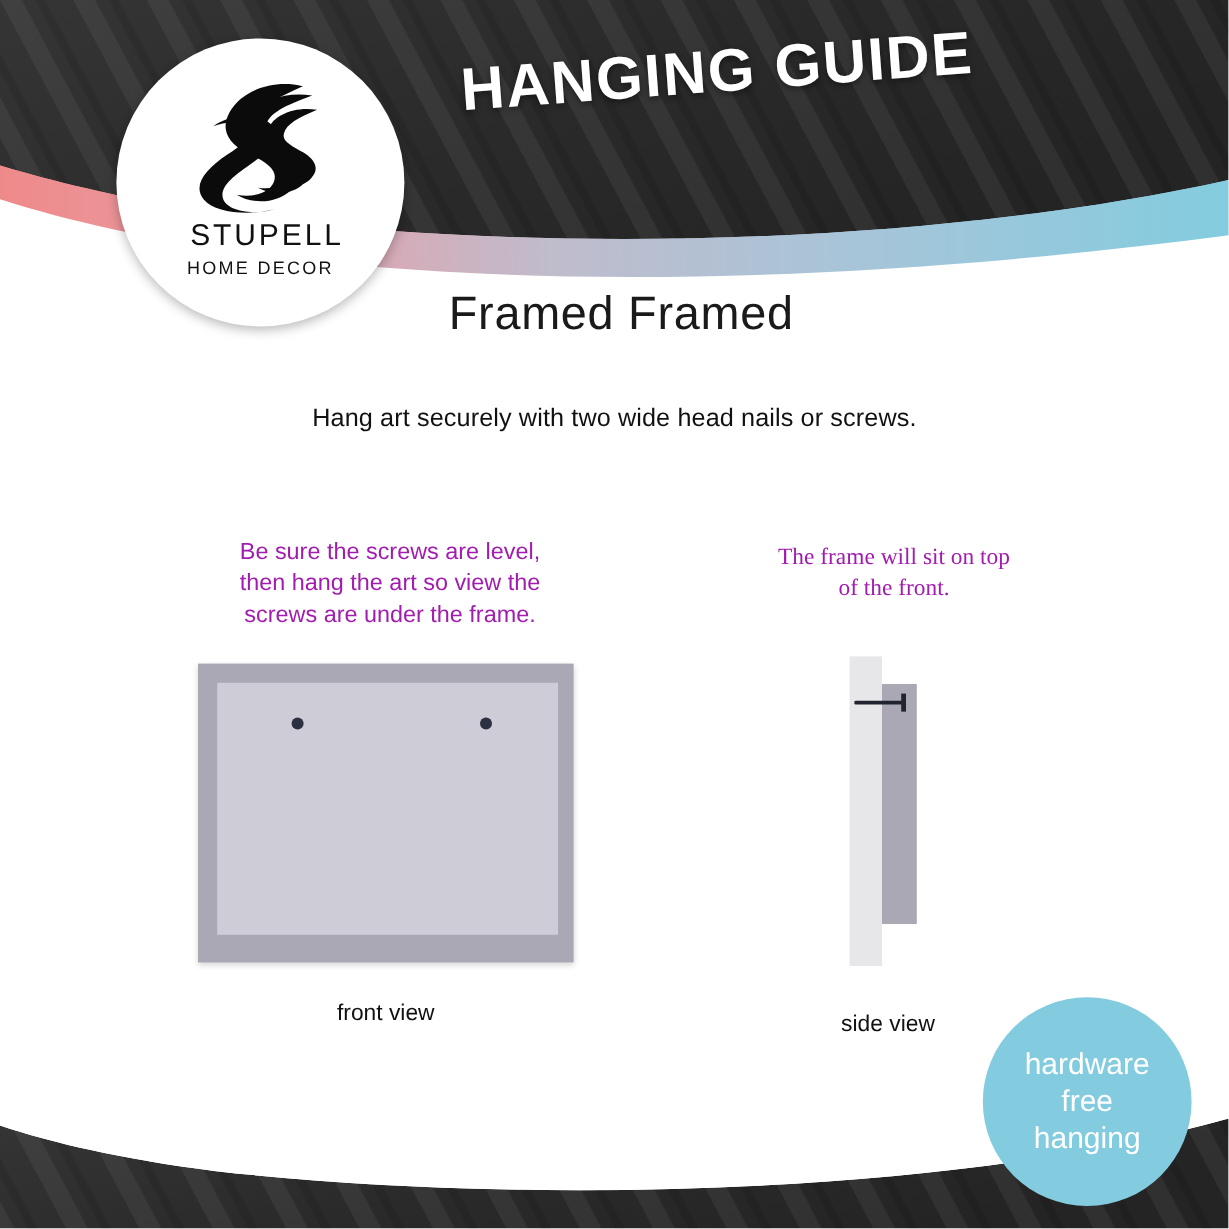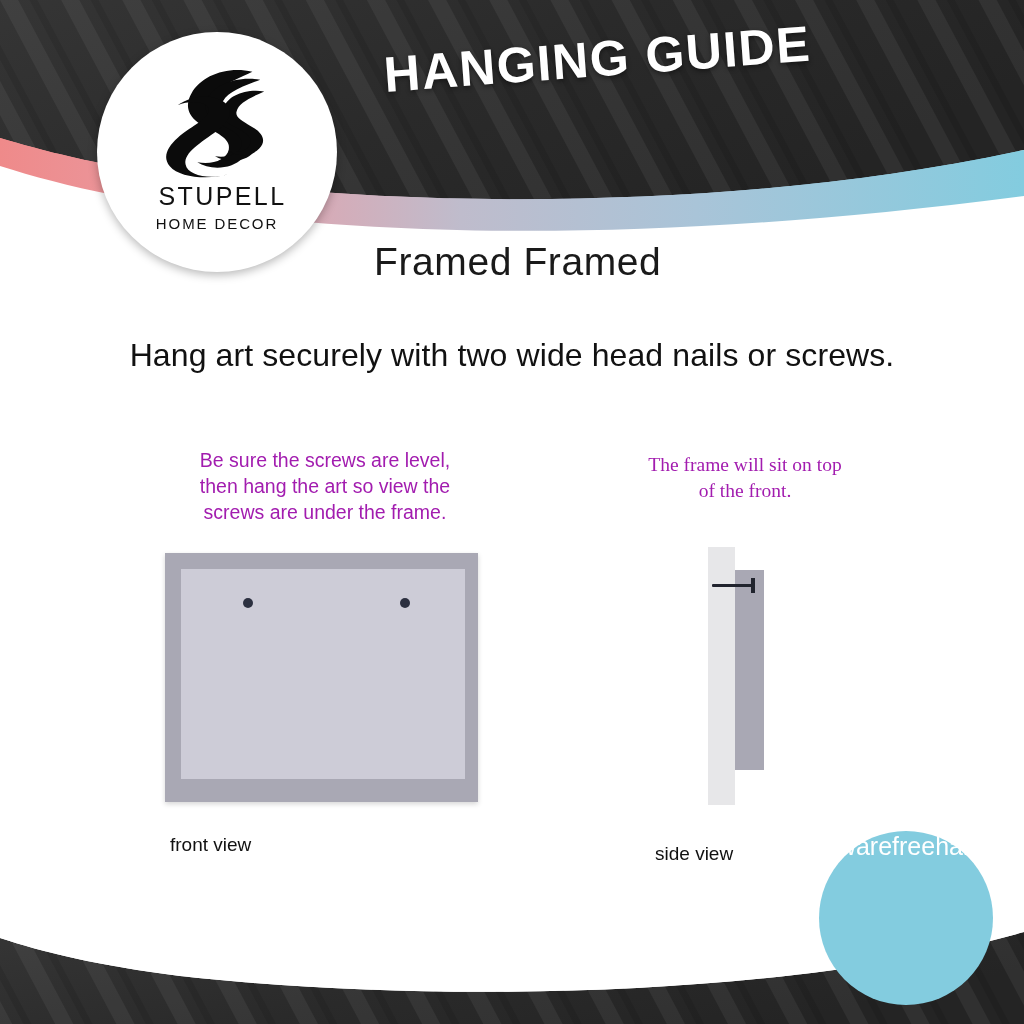--- a/index.html
+++ b/index.html
@@ -97,21 +97,21 @@
     z-index: 5;
   }
 
   
   #main-instruction {
     position: absolute;
     left: 0;
     top: 337px;
     width: 1024px;
     text-align: center;
-    font-size: 32px;
+    font-size: 21px;
     font-weight: 400;
     color: #111111;
     letter-spacing: 0.1px;
     z-index: 5;
   }
 
   
   .caption {
     position: absolute;
     font-size: 19.5px;
@@ -204,37 +204,37 @@
     width: 4px;
     height: 15px;
     background: #21242e;
   }
 
   
   .view-label {
     position: absolute;
     font-size: 19px;
     color: #111111;
-    text-align: left;
+    text-align: center;
     z-index: 5;
   }
   #label-front-view { left: 170px; top: 834px; width: 303px; }
   #label-side-view  { left: 655px; top: 843px; width: 170px; }
 
   
   #hardware-badge {
     position: absolute;
     left: 819px;
     top: 831px;
     width: 174px;
     height: 174px;
     border-radius: 50%;
     background: #83ccdf;
     display: flex;
-    flex-direction: row;
+    flex-direction: column;
     justify-content: center;
     z-index: 7;
   }
   .badge-line {
     display: block;
     color: #ffffff;
     font-size: 25px;
     line-height: 31px;
     text-align: center;
     font-weight: 400;

